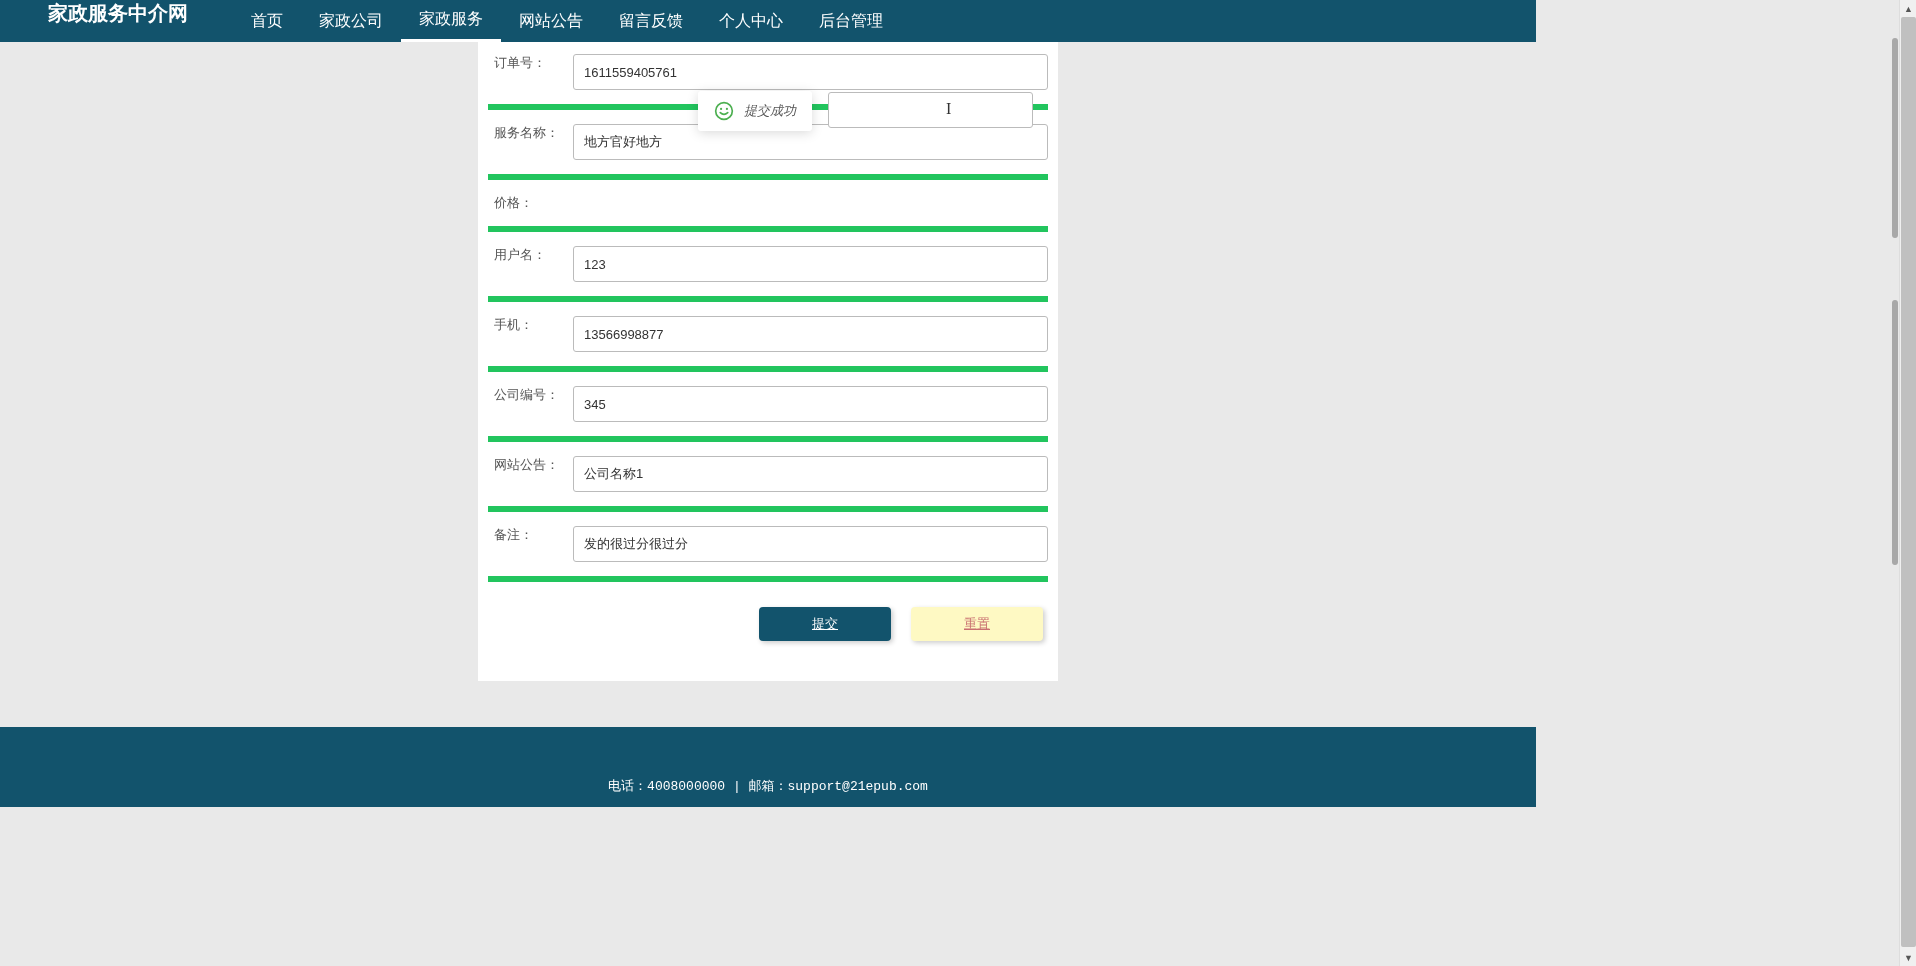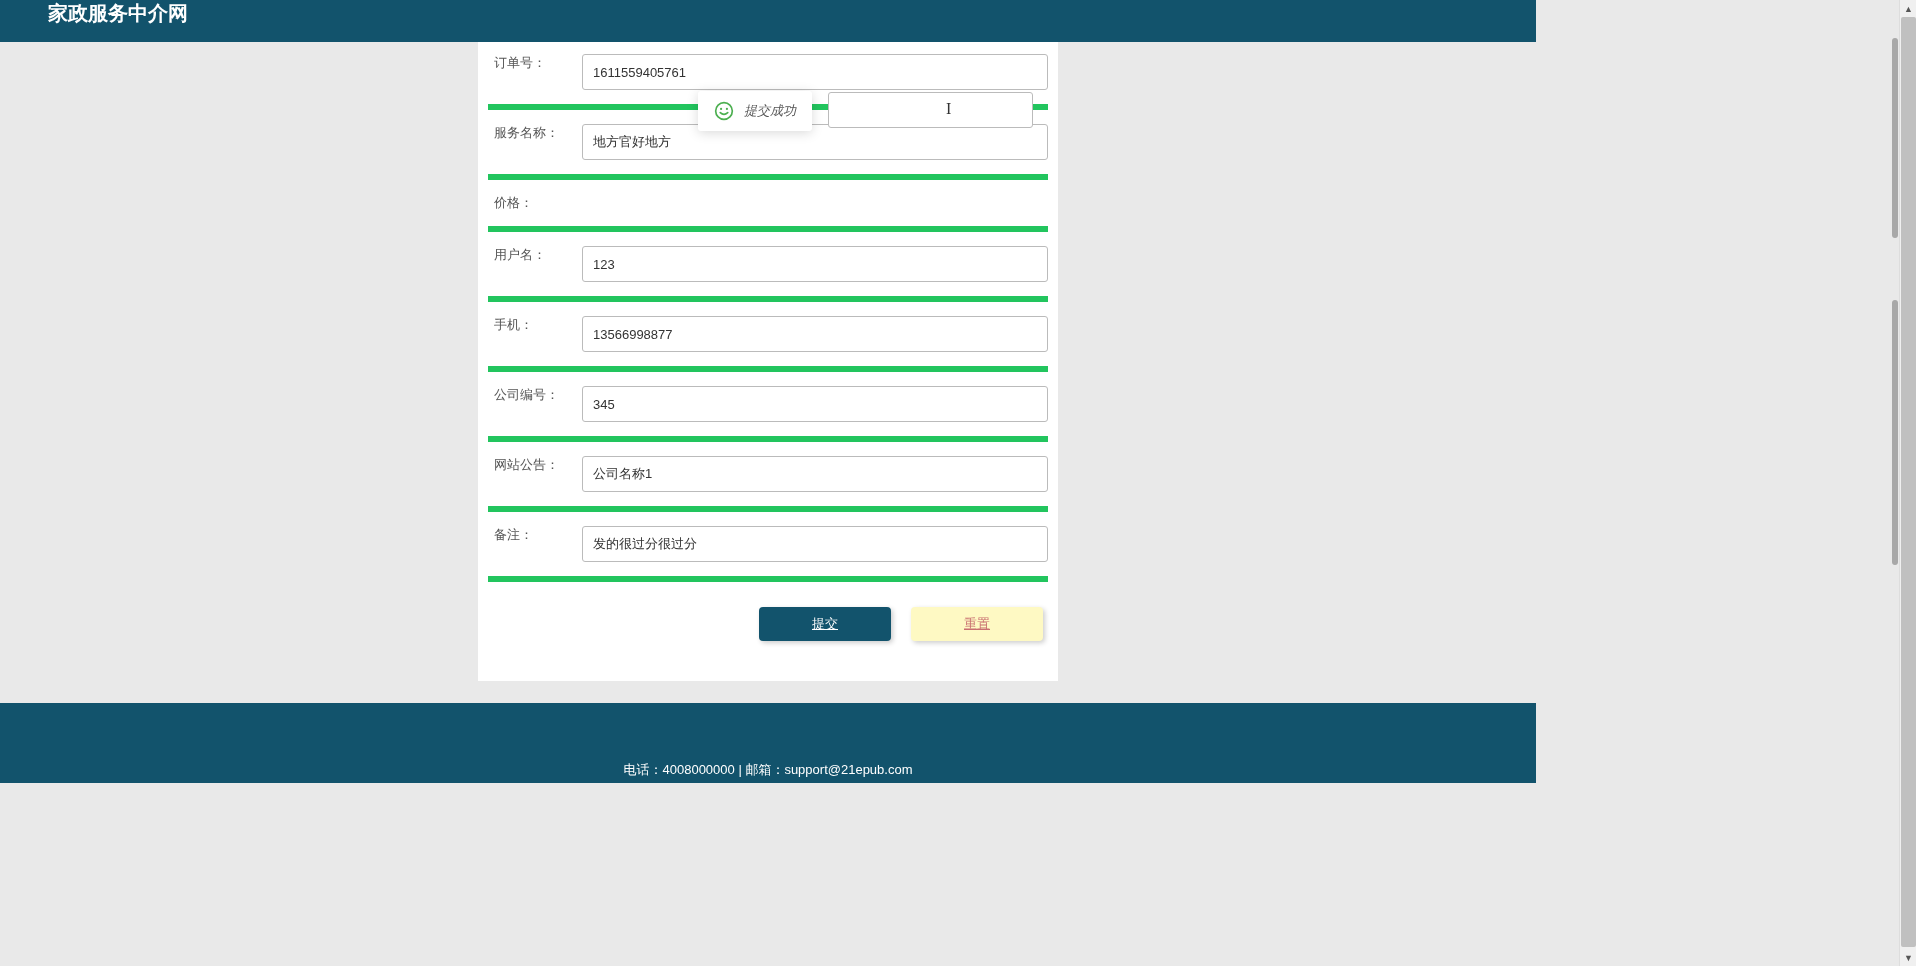--- a/index.html
+++ b/index.html
@@ -76,21 +76,20 @@
     }
     .form-input {
       flex: 1;
       height: 36px;
       border: 1px solid #bbb;
       border-radius: 3px;
       padding: 8px 10px;
       font-size: 13px;
       color: #333;
       background: #fff;
-      margin-left: 9px;
     }
     .btn-row {
       display: flex;
       justify-content: flex-end;
       gap: 20px;
       padding-top: 25px;
       padding-right: 5px;
     }
     .btn {
       width: 132px;
@@ -109,22 +108,23 @@
     .btn-reset {
       background: #fef9c3;
       color: #c97070;
     }
     .footer {
       background: #12536c;
       height: 80px;
       display: flex;
       align-items: flex-end;
       justify-content: center;
-      padding-bottom: 4px;
-      margin-top: 22px;
+      padding-bottom: 12px;
+      margin-top: 46px;
+      font-family: Liberation Mono, monospace;
     }
     .footer-text {
       color: #fff;
       font-size: 13px;
     }
     .toast {
       position: absolute;
       top: 91px;
       left: 698px;
       background: #fff;
@@ -214,20 +214,29 @@
       height: 20px;
       display: inline-block;
     }
   </style>
 </head>
 <body>
 
 <div class="viewport">
   <div class="header">
     <div class="site-title">家政服务中介网</div>
+    <nav class="nav">
+      <a class="nav-item">首页</a>
+      <a class="nav-item">家政公司</a>
+      <a class="nav-item active">家政服务</a>
+      <a class="nav-item">网站公告</a>
+      <a class="nav-item">留言反馈</a>
+      <a class="nav-item">个人中心</a>
+      <a class="nav-item">后台管理</a>
+    </nav>
   </div>
 
   <div class="content-wrapper">
     <div class="form-card">
       <div class="form-row">
         <div class="form-label">订单号：</div>
         <input class="form-input" value="1611559405761" style="">
       </div>
       <div class="form-row">
         <div class="form-label">服务名称：</div>

